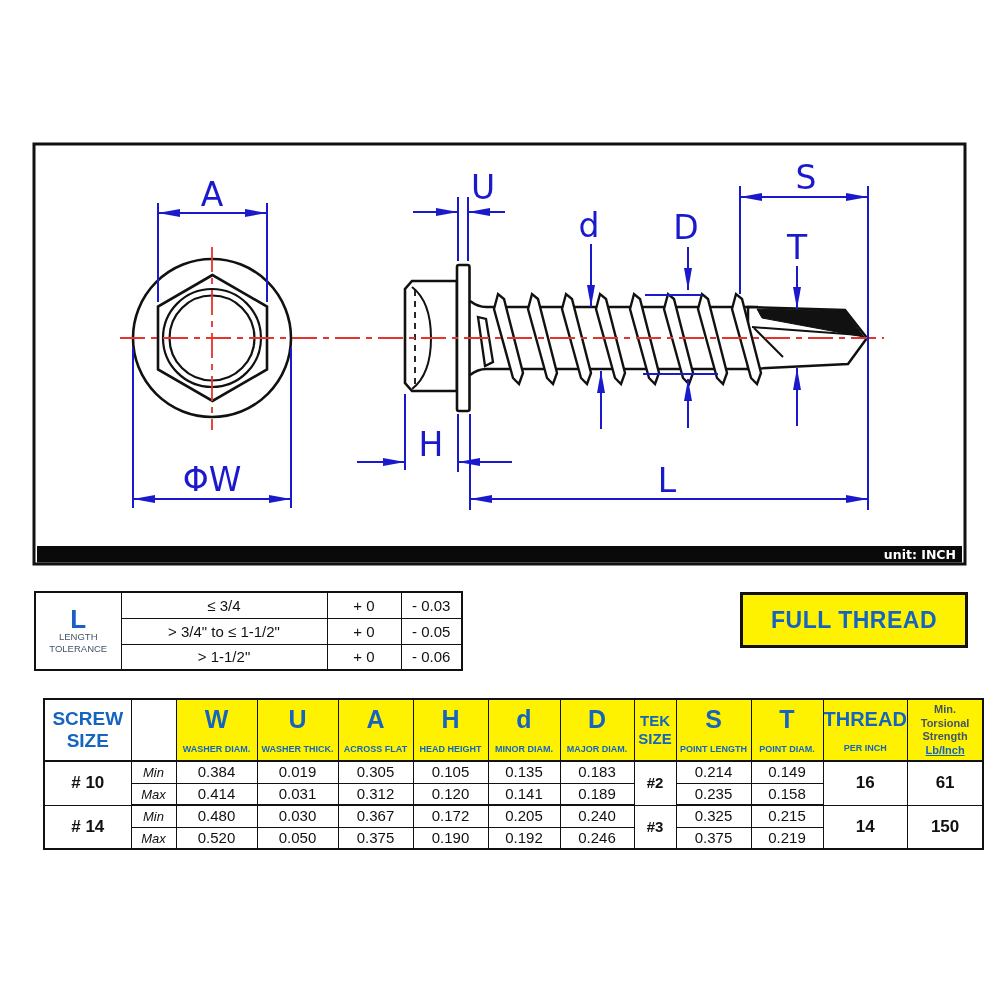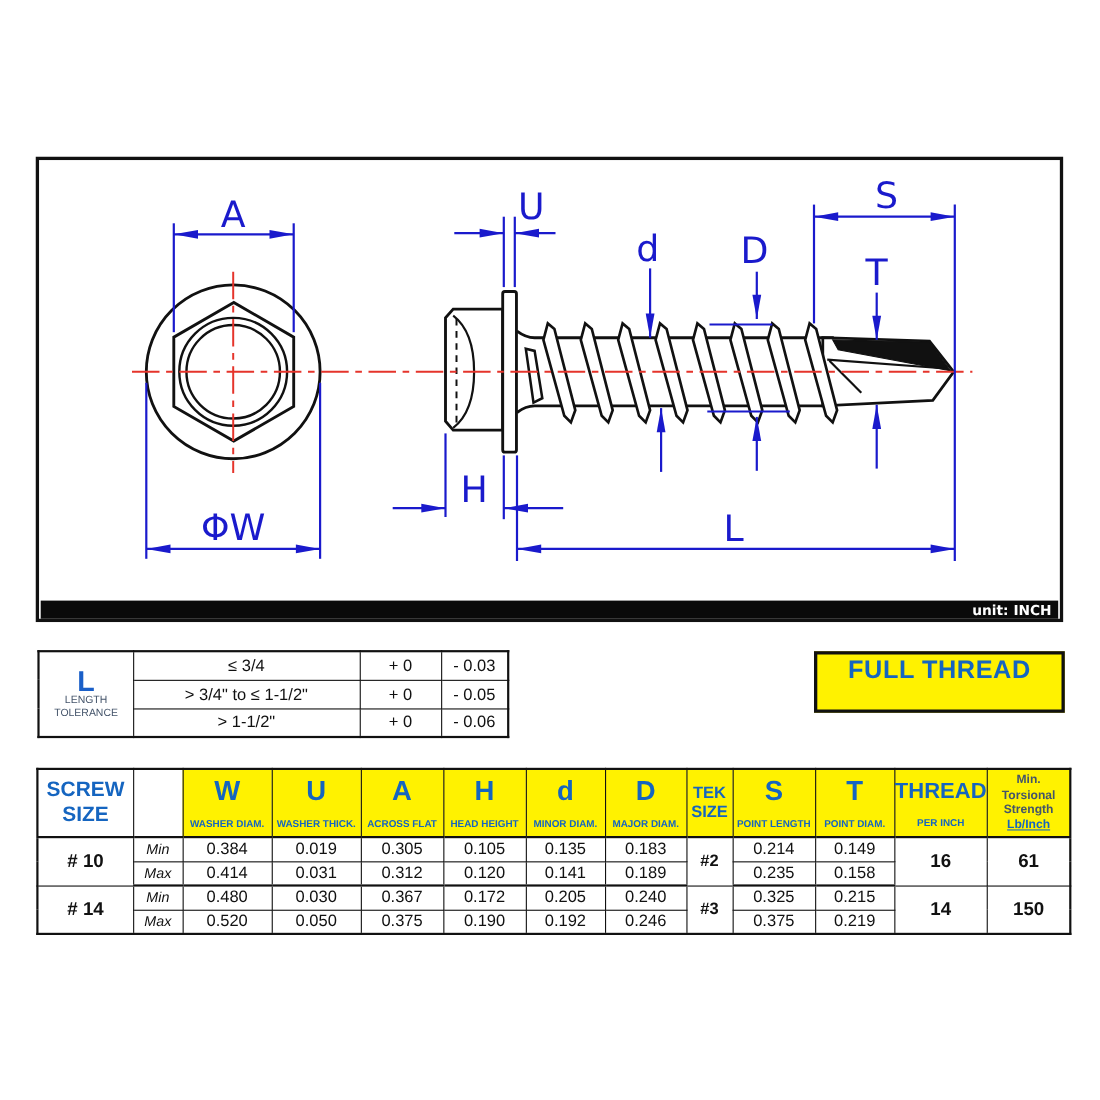--- a/index.html
+++ b/index.html
@@ -16,25 +16,25 @@
   table.tol { border:2.5px solid #111; }
   td.tol-label { background:#FFF200; width:86px; }
   .tol-letter { color:#1a5fc8; font-weight:bold; font-size:26px; line-height:24px; }
   .tol-sub { color:#44546A; font-weight:normal; font-size:9.5px; line-height:12px; }
   .tol-range { width:206px; }
   .tol-plus { width:74px; }
   .tol-minus { width:61px; }
 
   
   .full-thread { position:absolute; left:740px; top:592px; width:228px; height:56px;
-                 background:#FFF200; border:3px solid #111; display:flex; justify-content:center; }
+                 background:#FFF200; border:3px solid #111; display:flex; align-items:center; justify-content:center; }
   .full-thread span { color:#1565c0; font-weight:bold; font-size:23px; letter-spacing:.5px; }
 
   
-  .spec-wrap { position:absolute; left:33px; top:698px; }
+  .spec-wrap { position:absolute; left:43px; top:698px; }
   table.spec { border-collapse:collapse; table-layout:fixed; border:2.5px solid #111; }
   table.spec td { border:1.5px solid #111; text-align:center; vertical-align:middle; background:#fff; padding:0; }
   table.spec tr.hdr td { background:#FFF200; border-bottom:2px solid #111; height:62px; }
   table.spec tr.hdr td.white { background:#fff; }
   table.spec tr.data td { height:22px; }
   table.spec tr.groupend td { border-bottom:2.5px solid #111; }
   .hdr-screw { color:#1565c0; font-weight:bold; font-size:19px; line-height:22px; }
   .sym { color:#1565c0; font-weight:bold; font-size:25px; line-height:26px; display:block; }
   .sym-sub { color:#1565c0; font-weight:bold; font-size:9px; line-height:11px; display:block; margin-top:12px; }
   .sym-thread { color:#1565c0; font-weight:bold; font-size:20px; line-height:24px; display:block; }

